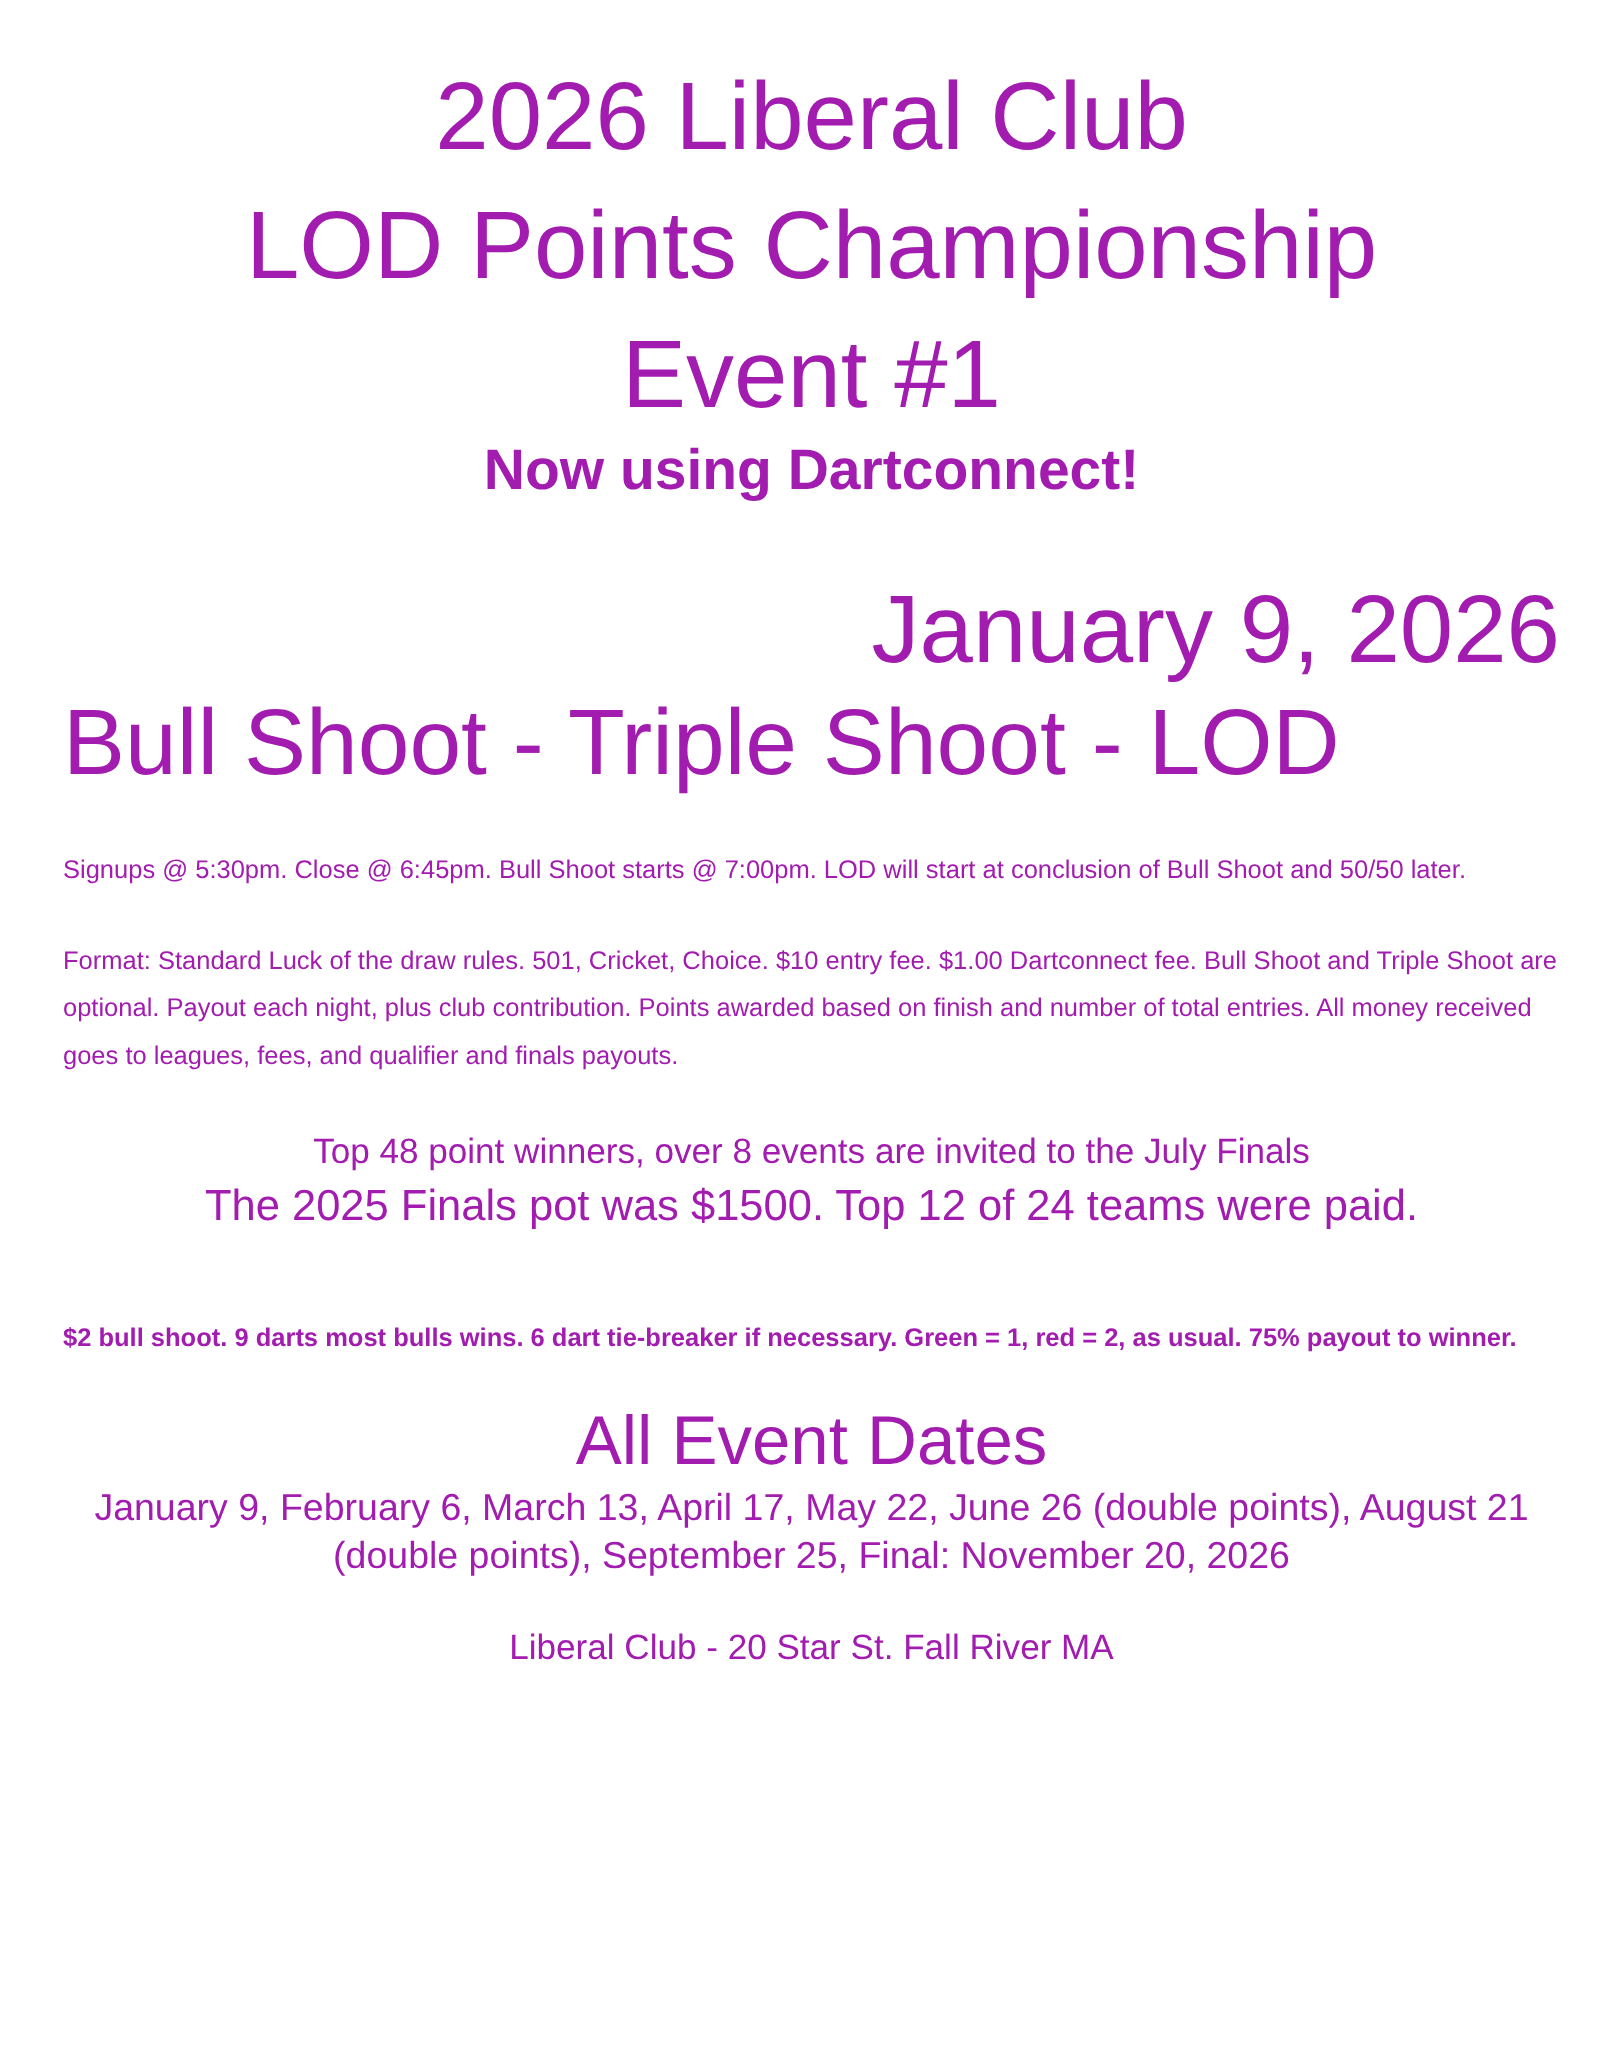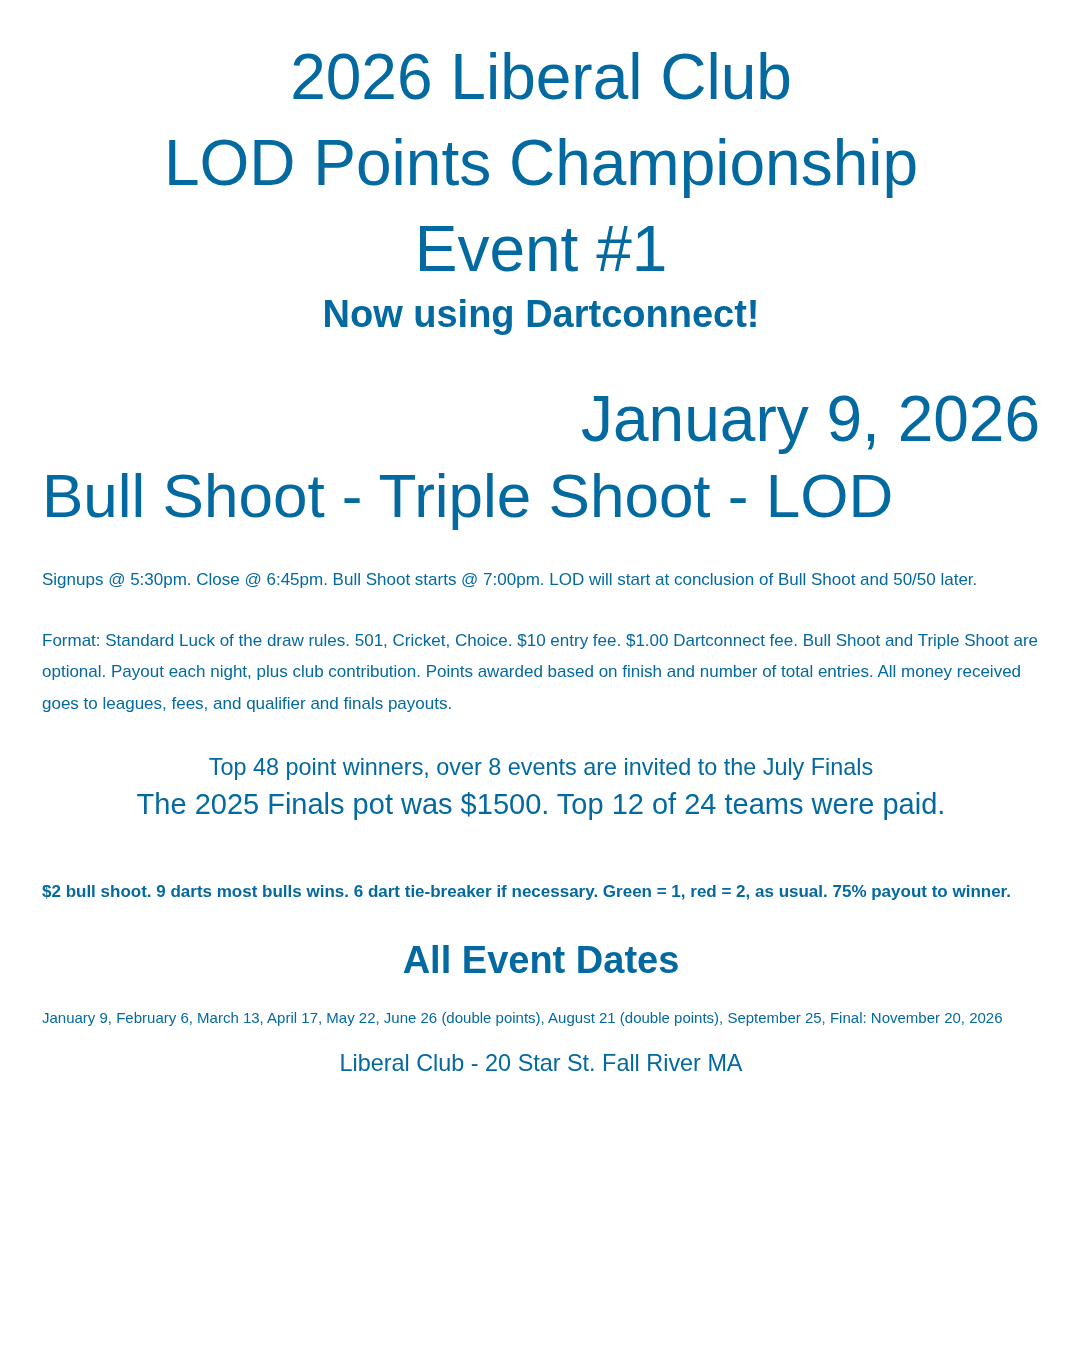--- a/index.html
+++ b/index.html
@@ -6,21 +6,21 @@
     margin: 0;
     padding: 0;
     background: #ffffff;
   }
   .page {
     position: relative;
     width: 1080px;
     height: 1363px;
     box-sizing: border-box;
     background: #ffffff;
-    color: #0369a1;
+    color: #a21caf;
     font-family: "Liberation Sans", "DejaVu Sans", sans-serif;
     padding: 34px 40px 0 42px;
     overflow: hidden;
   }
   .title-line {
     font-size: 64px;
     line-height: 86px;
     font-weight: 400;
     text-align: center;
     white-space: nowrap;
@@ -62,33 +62,34 @@
   .pot-line {
     font-size: 29px;
     line-height: 40px;
     text-align: center;
     white-space: nowrap;
   }
   .para-bull     { margin-top: 52px; font-weight: bold; }
   .para-triple   { margin-top: 30px; }
   .dates-heading {
     margin-top: 27px;
-    font-size: 38px;
+    font-size: 46px;
     line-height: 52px;
-    font-weight: 700;
+    font-weight: 400;
     text-align: center;
     white-space: nowrap;
   }
   .dates-para {
-    margin-top: 16px;
-    font-size: 15px;
+    margin-top: 4px;
+    font-size: 25px;
     line-height: 31.5px;
+    text-align: center;
   }
   .venue-footer {
-    margin-top: 14px;
+    margin-top: 30px;
     font-size: 23.4px;
     line-height: 31.5px;
     text-align: center;
     white-space: nowrap;
   }
 </style>
 </head>
 <body>
 
 <div class="page">

